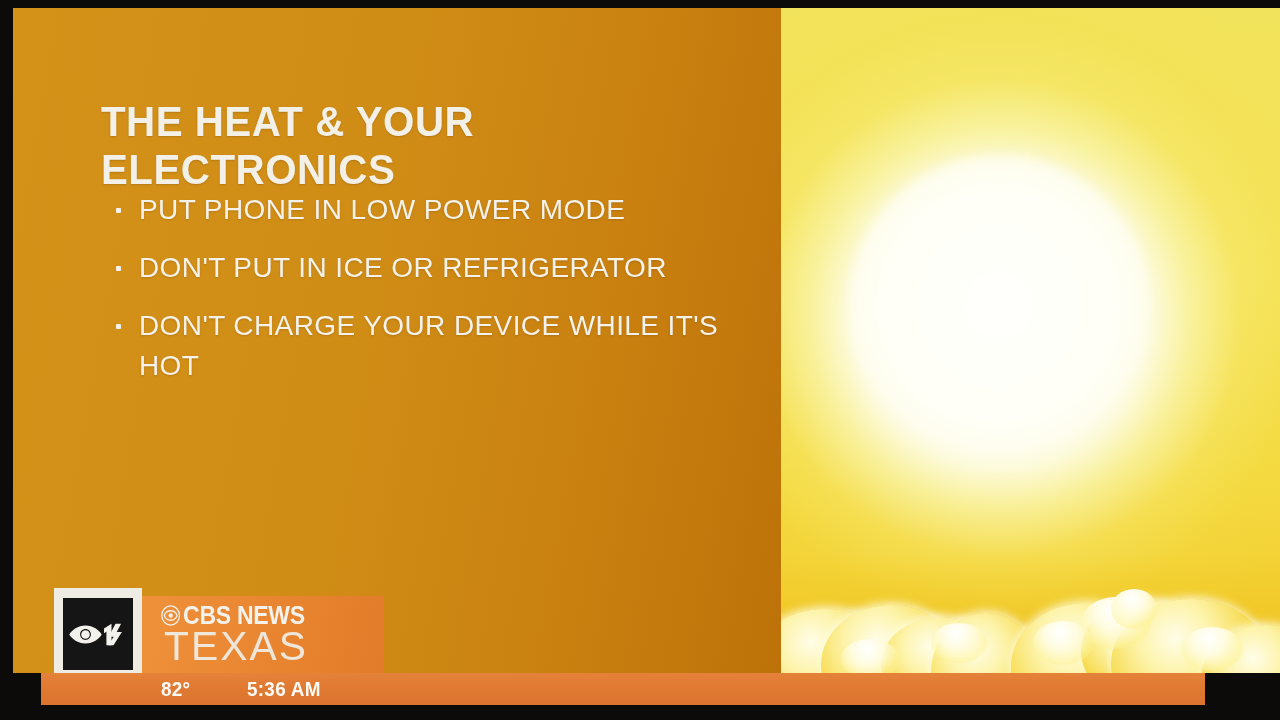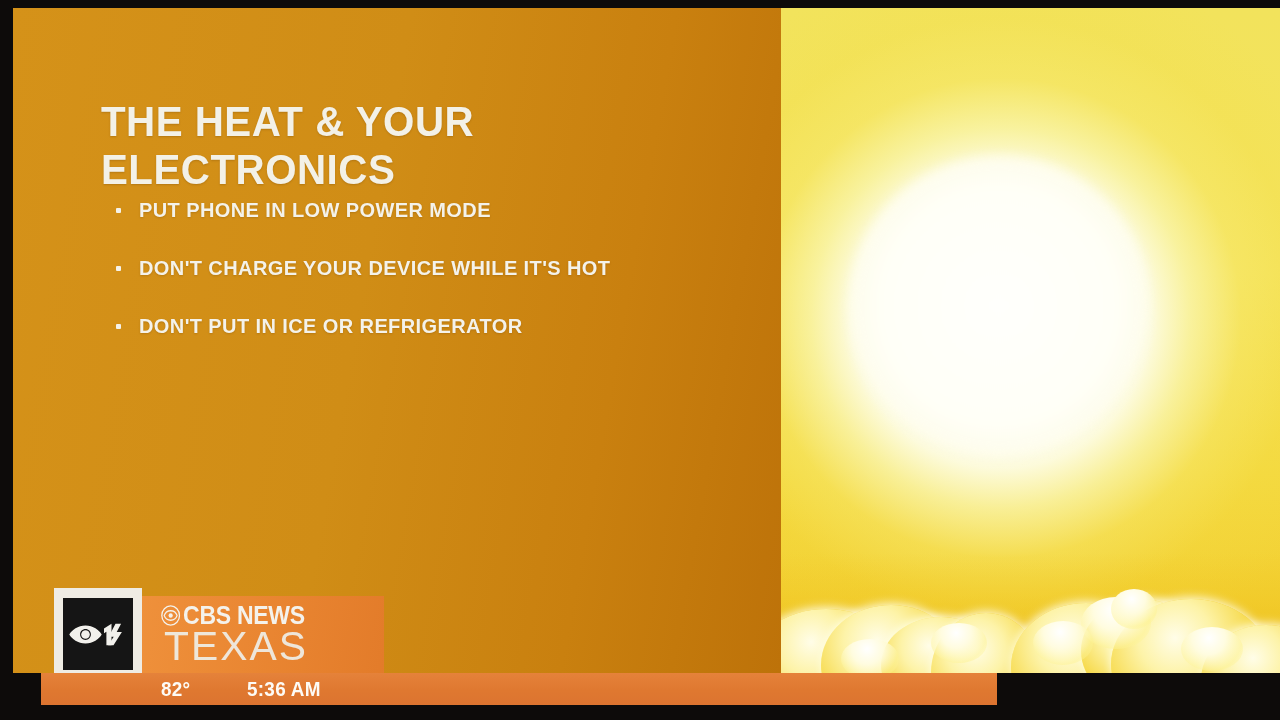--- a/index.html
+++ b/index.html
@@ -68,23 +68,23 @@
     list-style: none;
     margin: 0;
     padding: 0;
   }
   .bullet {
     position: relative;
     padding-left: 26px;
     margin-bottom: 18px;
     color: #f4f2ea;
     font-family: "Liberation Sans", sans-serif;
-    font-size: 20px;
+    font-size: 28px;
     line-height: 40px;
-    font-weight: 700;
+    font-weight: 400;
     letter-spacing: 0.4px;
     text-transform: uppercase;
     text-shadow: 0 1px 2px rgba(90,50,0,0.22);
   }
   .bullet .dot {
     position: absolute;
     left: 3px;
     top: 18px;
     width: 5px;
     height: 5px;
@@ -230,21 +230,21 @@
     transform: scaleX(1.02);
     transform-origin: left center;
     opacity: 0.95;
   }
 
   
   #ticker {
     position: absolute;
     left: 41px;
     top: 673px;
-    width: 956px;
+    width: 1164px;
     height: 32px;
     background: linear-gradient(to bottom, #e5823a 0%, #df7830 55%, #dc7430 100%);
     display: flex;
     align-items: center;
   }
   #ticker-temp {
     position: absolute;
     left: 120px;
     color: #fdfbf6;
     font-family: "Liberation Sans Narrow", "Liberation Sans", sans-serif;
@@ -303,25 +303,25 @@
 
       <div id="headline">THE HEAT &amp; YOUR ELECTRONICS</div>
 
       <ul id="bullets">
         <li class="bullet">
           <span class="dot"></span>
           <span>PUT PHONE IN LOW POWER MODE</span>
         </li>
         <li class="bullet">
           <span class="dot"></span>
-          <span>DON'T CHARGE YOUR DEVICE WHILE IT'S HOT</span>
+          <span>DON'T PUT IN ICE OR REFRIGERATOR</span>
         </li>
         <li class="bullet">
           <span class="dot"></span>
-          <span>DON'T PUT IN ICE OR REFRIGERATOR</span>
+          <span>DON'T CHARGE YOUR DEVICE WHILE IT'S HOT</span>
         </li>
       </ul>
     </div>
 
     <div id="right-photo">
       <div id="sun-glow-outer"></div>
       <div id="sun-core"></div>
 
       <div id="cloud-band"></div>
 

